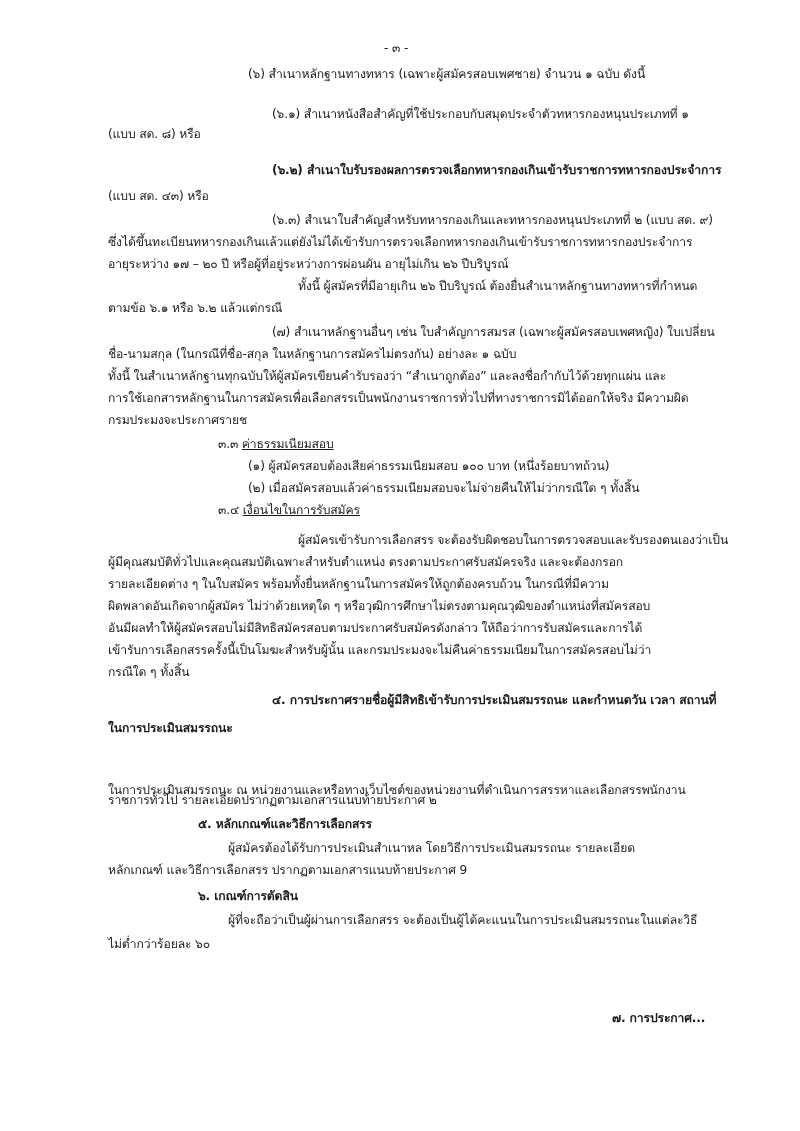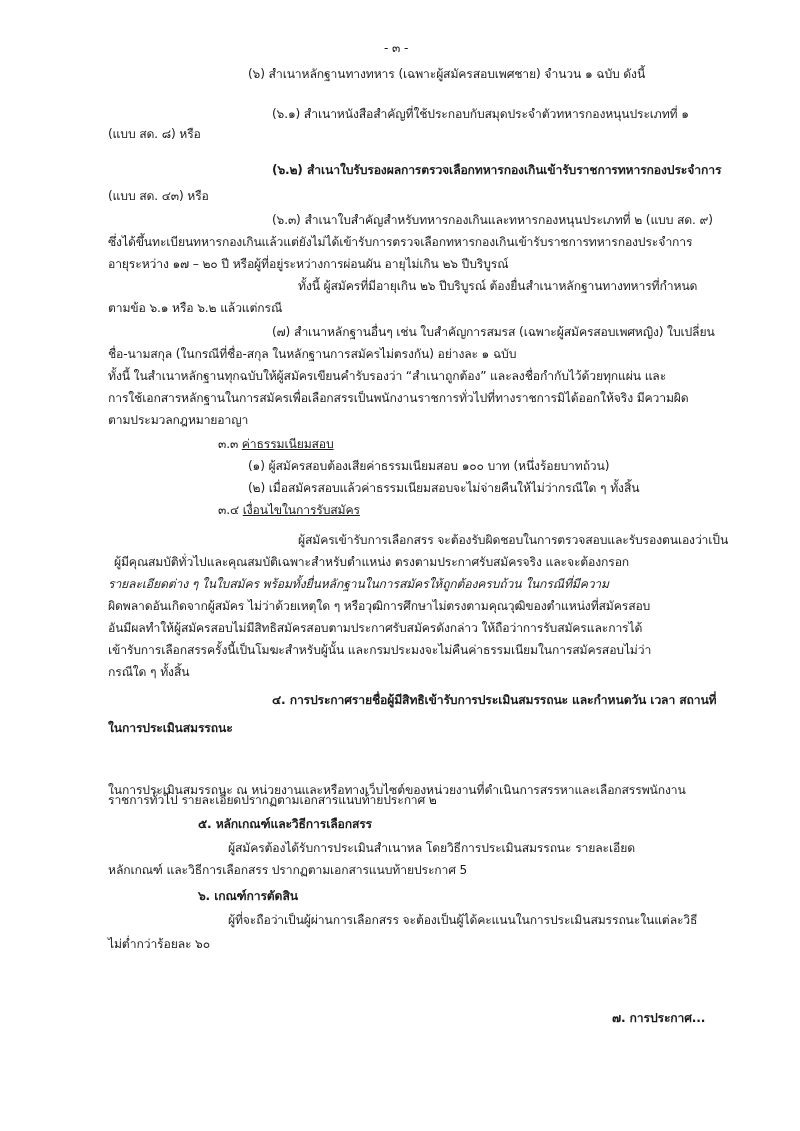--- a/index.html
+++ b/index.html
@@ -32,49 +32,49 @@
   <div class="ln" style="left:108px;top:234px;">ซึ่งได้ขึ้นทะเบียนทหารกองเกินแล้วแต่ยังไม่ได้เข้ารับการตรวจเลือกทหารกองเกินเข้ารับราชการทหารกองประจำการ</div>
   <div class="ln" style="left:108px;top:256px;">อายุระหว่าง ๑๗ – ๒๐ ปี หรือผู้ที่อยู่ระหว่างการผ่อนผัน อายุไม่เกิน ๒๖ ปีบริบูรณ์</div>
   <div class="ln" style="left:298px;top:278px;">ทั้งนี้ ผู้สมัครที่มีอายุเกิน ๒๖ ปีบริบูรณ์ ต้องยื่นสำเนาหลักฐานทางทหารที่กำหนด</div>
   <div class="ln" style="left:108px;top:300px;">ตามข้อ ๖.๑ หรือ ๖.๒ แล้วแต่กรณี</div>
 
   <div class="ln" style="left:272px;top:324px;">(๗) สำเนาหลักฐานอื่นๆ เช่น ใบสำคัญการสมรส (เฉพาะผู้สมัครสอบเพศหญิง) ใบเปลี่ยน</div>
   <div class="ln" style="left:108px;top:346px;">ชื่อ-นามสกุล (ในกรณีที่ชื่อ-สกุล ในหลักฐานการสมัครไม่ตรงกัน) อย่างละ ๑ ฉบับ</div>
 
   <div class="ln" style="left:108px;top:390px;">การใช้เอกสารหลักฐานในการสมัครเพื่อเลือกสรรเป็นพนักงานราชการทั่วไปที่ทางราชการมิได้ออกให้จริง มีความผิด</div>
   <div class="ln" style="left:108px;top:368px;">ทั้งนี้ ในสำเนาหลักฐานทุกฉบับให้ผู้สมัครเขียนคำรับรองว่า “สำเนาถูกต้อง” และลงชื่อกำกับไว้ด้วยทุกแผ่น และ</div>
-  <div class="ln" style="left:108px;top:412px;">ตามประมวลกฎหมายอาญา</div>
+  <div class="ln" style="left:108px;top:412px;">กรมประมงจะประกาศรายช</div>
 
   <div class="ln" style="left:218px;top:436px;">
     <span>๓.๓</span>
     <span class="u">ค่าธรรมเนียมสอบ</span>
   </div>
   <div class="ln" style="left:248px;top:458px;">(๑) ผู้สมัครสอบต้องเสียค่าธรรมเนียมสอบ ๑๐๐ บาท (หนึ่งร้อยบาทถ้วน)</div>
   <div class="ln" style="left:248px;top:480px;">(๒) เมื่อสมัครสอบแล้วค่าธรรมเนียมสอบจะไม่จ่ายคืนให้ไม่ว่ากรณีใด ๆ ทั้งสิ้น</div>
 
   <div class="ln" style="left:218px;top:502px;">
     <span>๓.๔</span>
     <span class="u">เงื่อนไขในการรับสมัคร</span>
   </div>
   <div class="ln" style="left:298px;top:532px;">ผู้สมัครเข้ารับการเลือกสรร จะต้องรับผิดชอบในการตรวจสอบและรับรองตนเองว่าเป็น</div>
-  <div class="ln" style="left:108px;top:554px;margin-left:6px;">ผู้มีคุณสมบัติทั่วไปและคุณสมบัติเฉพาะสำหรับตำแหน่ง ตรงตามประกาศรับสมัครจริง และจะต้องกรอก</div>
-  <div class="ln" style="left:108px;top:576px;font-style:italic;">รายละเอียดต่าง ๆ ในใบสมัคร พร้อมทั้งยื่นหลักฐานในการสมัครให้ถูกต้องครบถ้วน ในกรณีที่มีความ</div>
+  <div class="ln" style="left:108px;top:554px;">ผู้มีคุณสมบัติทั่วไปและคุณสมบัติเฉพาะสำหรับตำแหน่ง ตรงตามประกาศรับสมัครจริง และจะต้องกรอก</div>
+  <div class="ln" style="left:108px;top:576px;">รายละเอียดต่าง ๆ ในใบสมัคร พร้อมทั้งยื่นหลักฐานในการสมัครให้ถูกต้องครบถ้วน ในกรณีที่มีความ</div>
   <div class="ln" style="left:108px;top:598px;">ผิดพลาดอันเกิดจากผู้สมัคร ไม่ว่าด้วยเหตุใด ๆ หรือวุฒิการศึกษาไม่ตรงตามคุณวุฒิของตำแหน่งที่สมัครสอบ</div>
   <div class="ln" style="left:108px;top:620px;">อันมีผลทำให้ผู้สมัครสอบไม่มีสิทธิสมัครสอบตามประกาศรับสมัครดังกล่าว ให้ถือว่าการรับสมัครและการได้</div>
   <div class="ln" style="left:108px;top:642px;">เข้ารับการเลือกสรรครั้งนี้เป็นโมฆะสำหรับผู้นั้น และกรมประมงจะไม่คืนค่าธรรมเนียมในการสมัครสอบไม่ว่า</div>
   <div class="ln" style="left:108px;top:664px;">กรณีใด ๆ ทั้งสิ้น</div>
 
   <div class="ln b" style="left:272px;top:692px;">๔. การประกาศรายชื่อผู้มีสิทธิเข้ารับการประเมินสมรรถนะ และกำหนดวัน เวลา สถานที่</div>
   <div class="ln b" style="left:108px;top:720px;">ในการประเมินสมรรถนะ</div>
   <div class="ln" style="left:108px;top:770px;margin-top:12px;">ในการประเมินสมรรถนะ ณ หน่วยงานและหรือทางเว็บไซต์ของหน่วยงานที่ดำเนินการสรรหาและเลือกสรรพนักงาน</div>
   <div class="ln" style="left:108px;top:792px;">ราชการทั่วไป รายละเอียดปรากฏตามเอกสารแนบท้ายประกาศ ๒</div>
 
   <div class="ln b" style="left:198px;top:816px;">๕. หลักเกณฑ์และวิธีการเลือกสรร</div>
   <div class="ln" style="left:228px;top:840px;">ผู้สมัครต้องได้รับการประเมินสำเนาหล โดยวิธีการประเมินสมรรถนะ รายละเอียด</div>
-  <div class="ln" style="left:108px;top:862px;">หลักเกณฑ์ และวิธีการเลือกสรร ปรากฏตามเอกสารแนบท้ายประกาศ 5</div>
+  <div class="ln" style="left:108px;top:862px;">หลักเกณฑ์ และวิธีการเลือกสรร ปรากฏตามเอกสารแนบท้ายประกาศ 9</div>
 
   <div class="ln b" style="left:198px;top:888px;">๖. เกณฑ์การตัดสิน</div>
   <div class="ln" style="left:228px;top:912px;">ผู้ที่จะถือว่าเป็นผู้ผ่านการเลือกสรร จะต้องเป็นผู้ได้คะแนนในการประเมินสมรรถนะในแต่ละวิธี</div>
   <div class="ln" style="left:108px;top:936px;">ไม่ต่ำกว่าร้อยละ ๖๐</div>
 
   <div class="ln b" style="left:612px;top:1010px;">๗. การประกาศ...</div>
 
 </div>
 
 </body></html>

